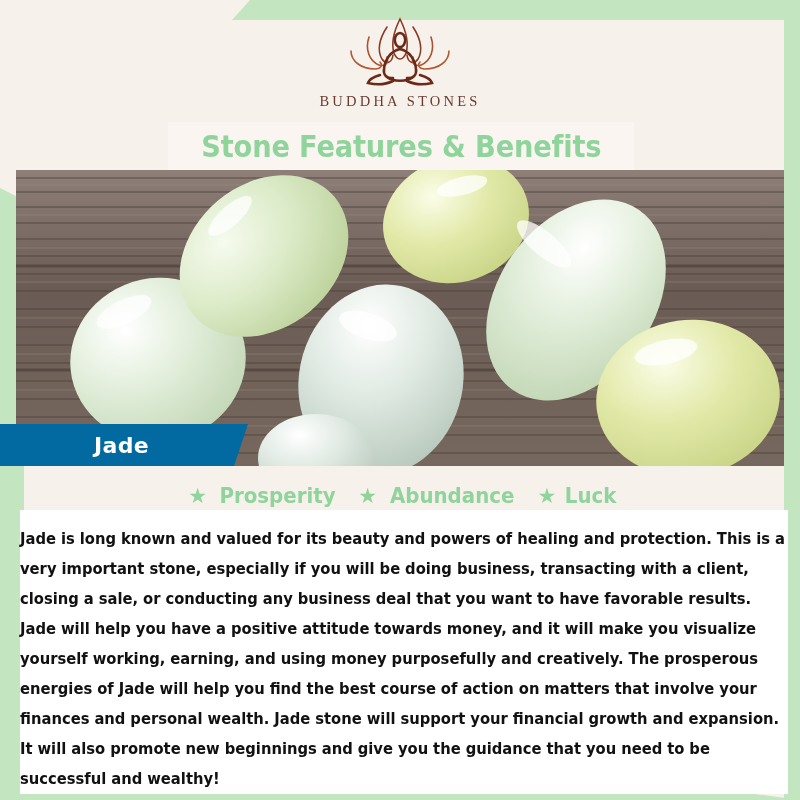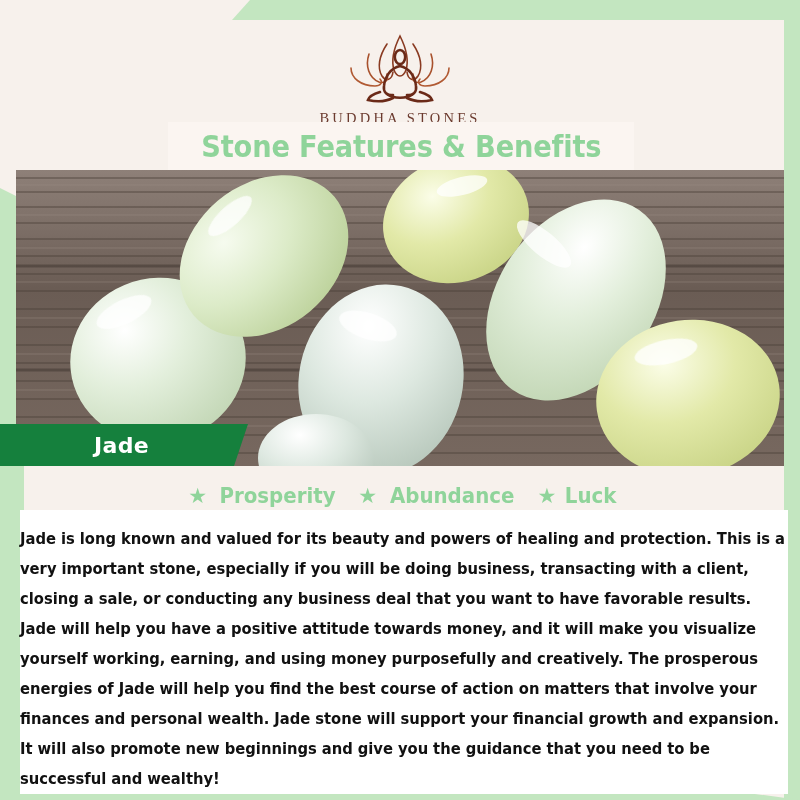--- a/index.html
+++ b/index.html
@@ -35,21 +35,21 @@
     background:#c3e6c0;
   }
   .band-bottom {
     position:absolute; left:24px; bottom:0; width:776px; height:26px;
     background:#c3e6c0;
     clip-path:polygon(0 0, calc(100% - 192px) 0, 100% 26px, 0 26px);
   }
 
   
   .header {
-    position:absolute; top:17px; left:0; width:800px; height:122px;
+    position:absolute; top:0; left:0; width:800px; height:122px;
     display:flex; flex-direction:column;
     align-items:center; justify-content:center;
     z-index:3;
   }
   .logo-mark { width:150px; height:74px; display:block; }
   .logo-word {
     margin-top:6px;
     font-family:"Liberation Serif", serif;
     font-size:14.5px;
     letter-spacing:3.2px;
@@ -82,21 +82,21 @@
     overflow:hidden;
     z-index:2;
     background:#7a6a62;
   }
   .photo svg { display:block; width:768px; height:296px; }
 
   
   .jade-banner {
     position:absolute; top:424px; left:0;
     width:248px; height:42px;
-    background:#15803d;
+    background:#0369a1;
     clip-path:polygon(0 0, 100% 0, calc(100% - 14px) 100%, 0 100%);
     display:flex; align-items:center;
     z-index:5;
   }
   .jade-text {
     margin-left:94px;
     font-family:"DejaVu Sans", sans-serif;
     font-weight:bold;
     font-size:22px;
     color:#ffffff;

